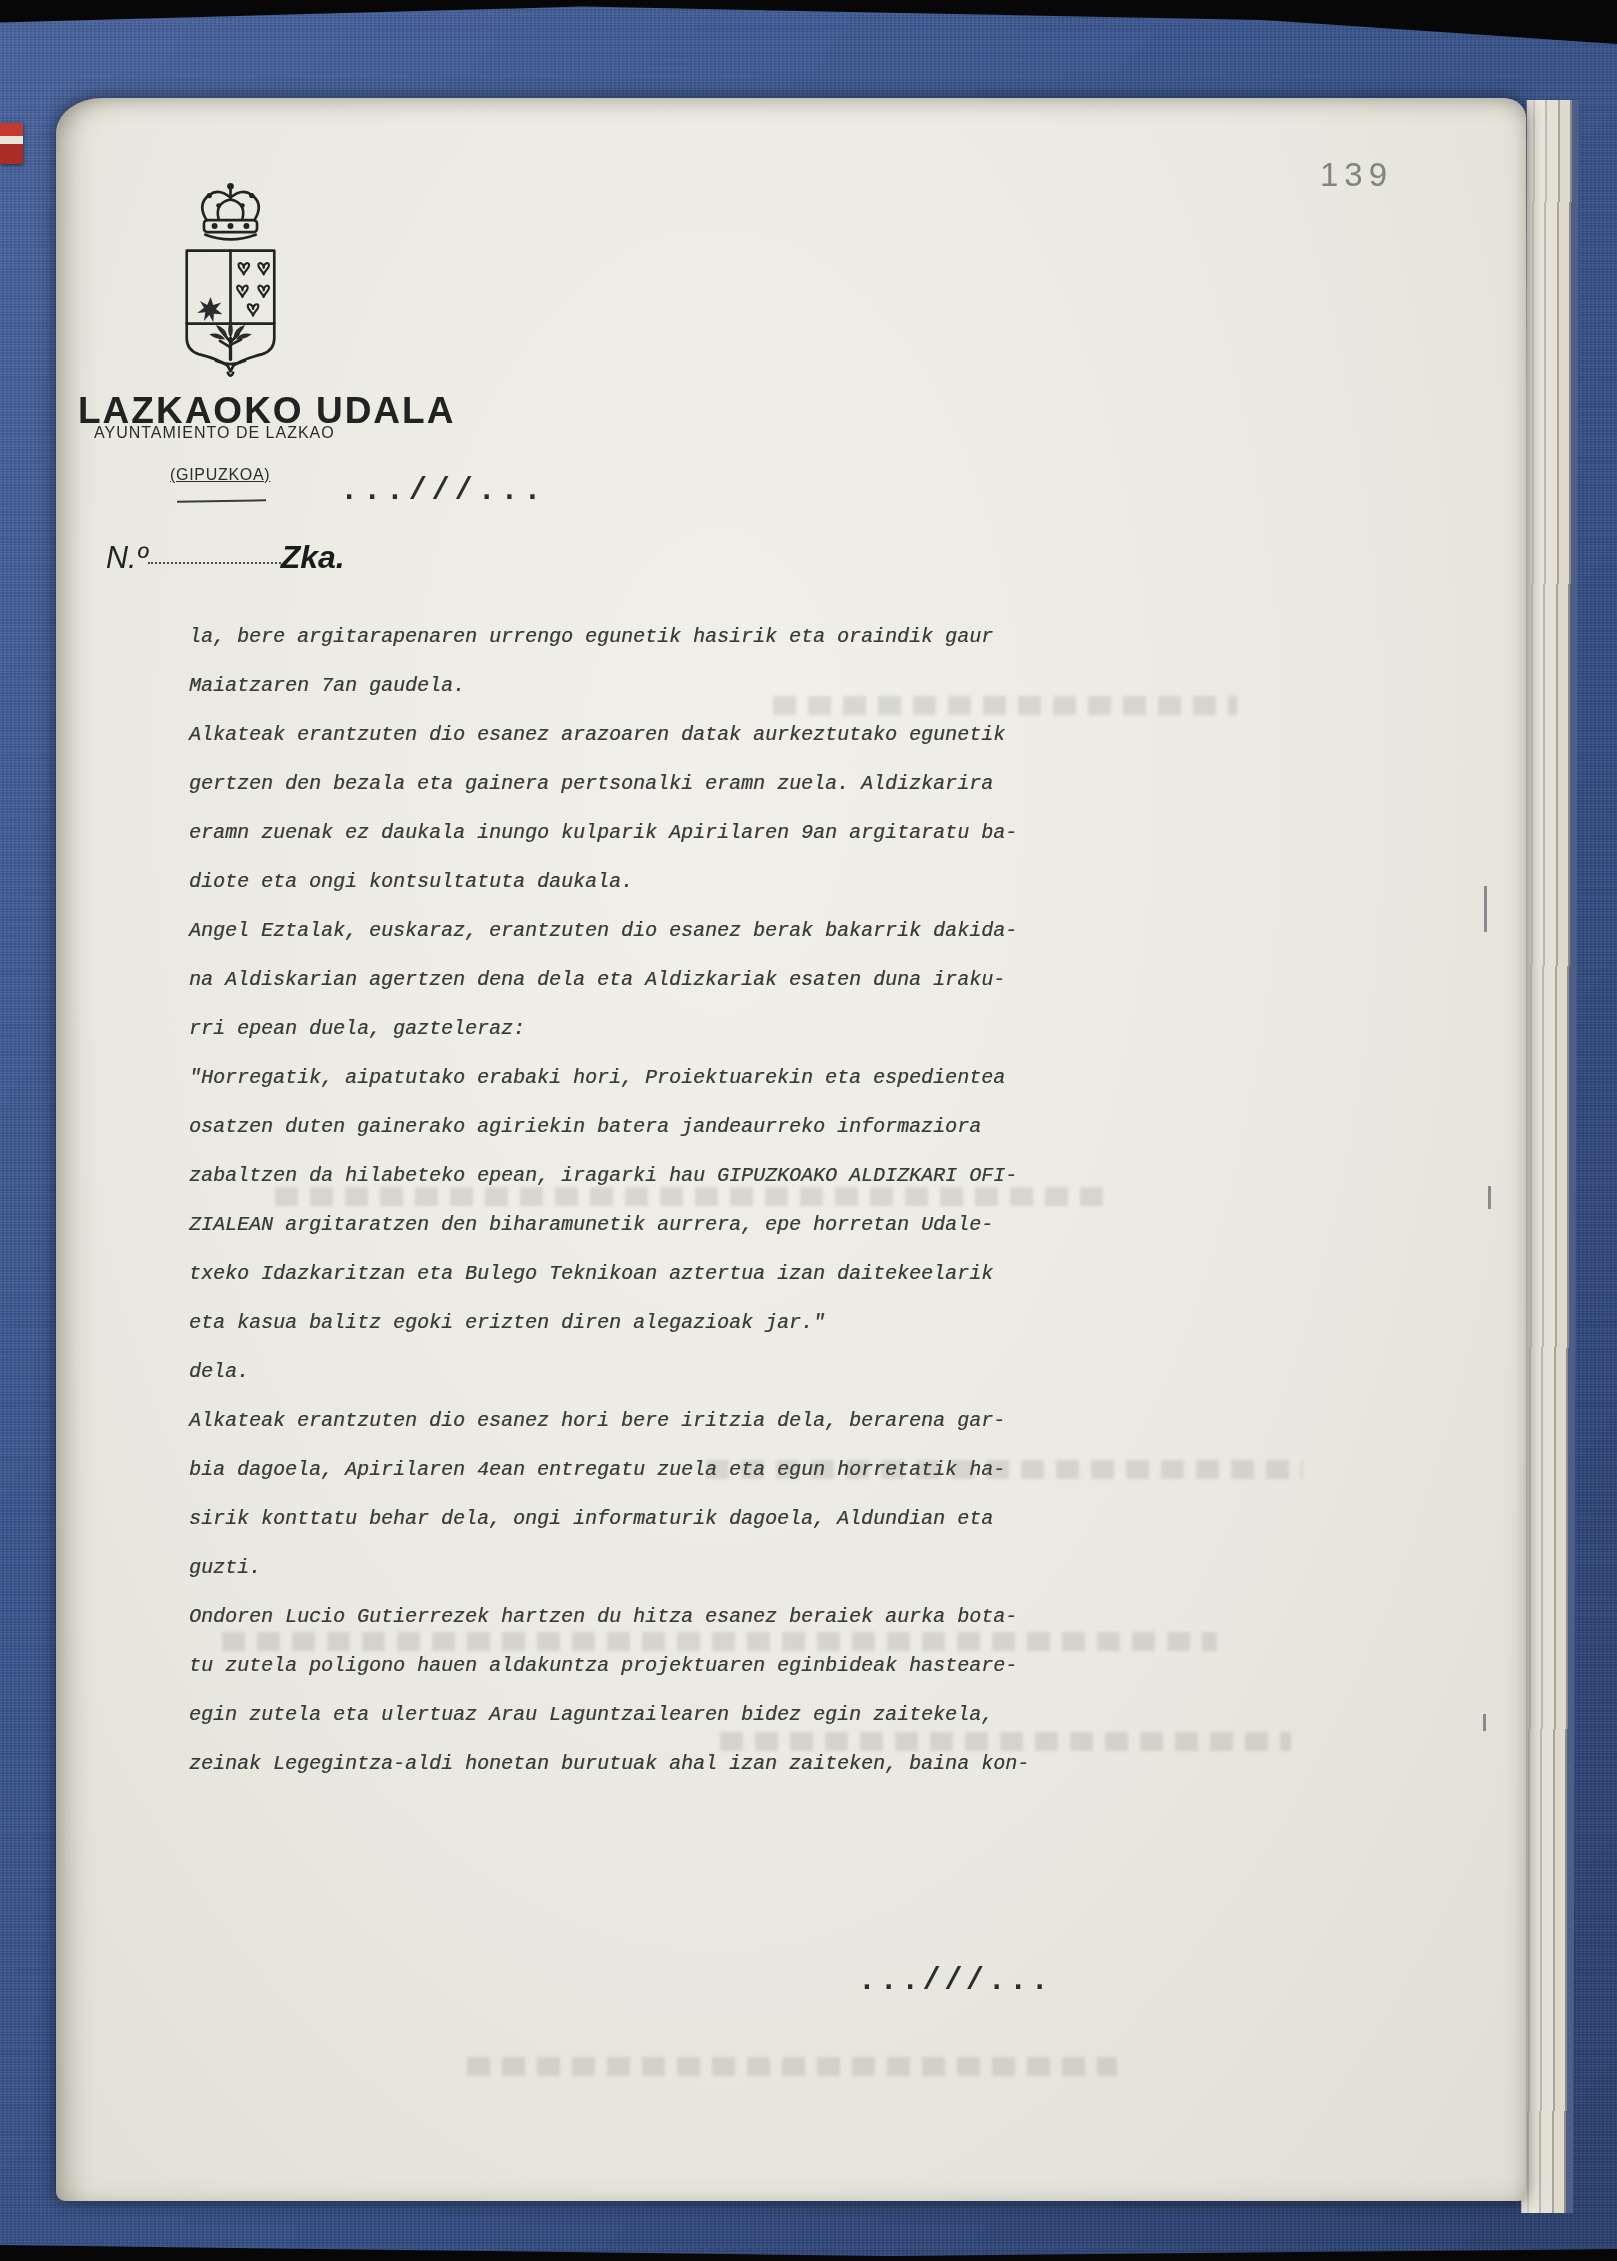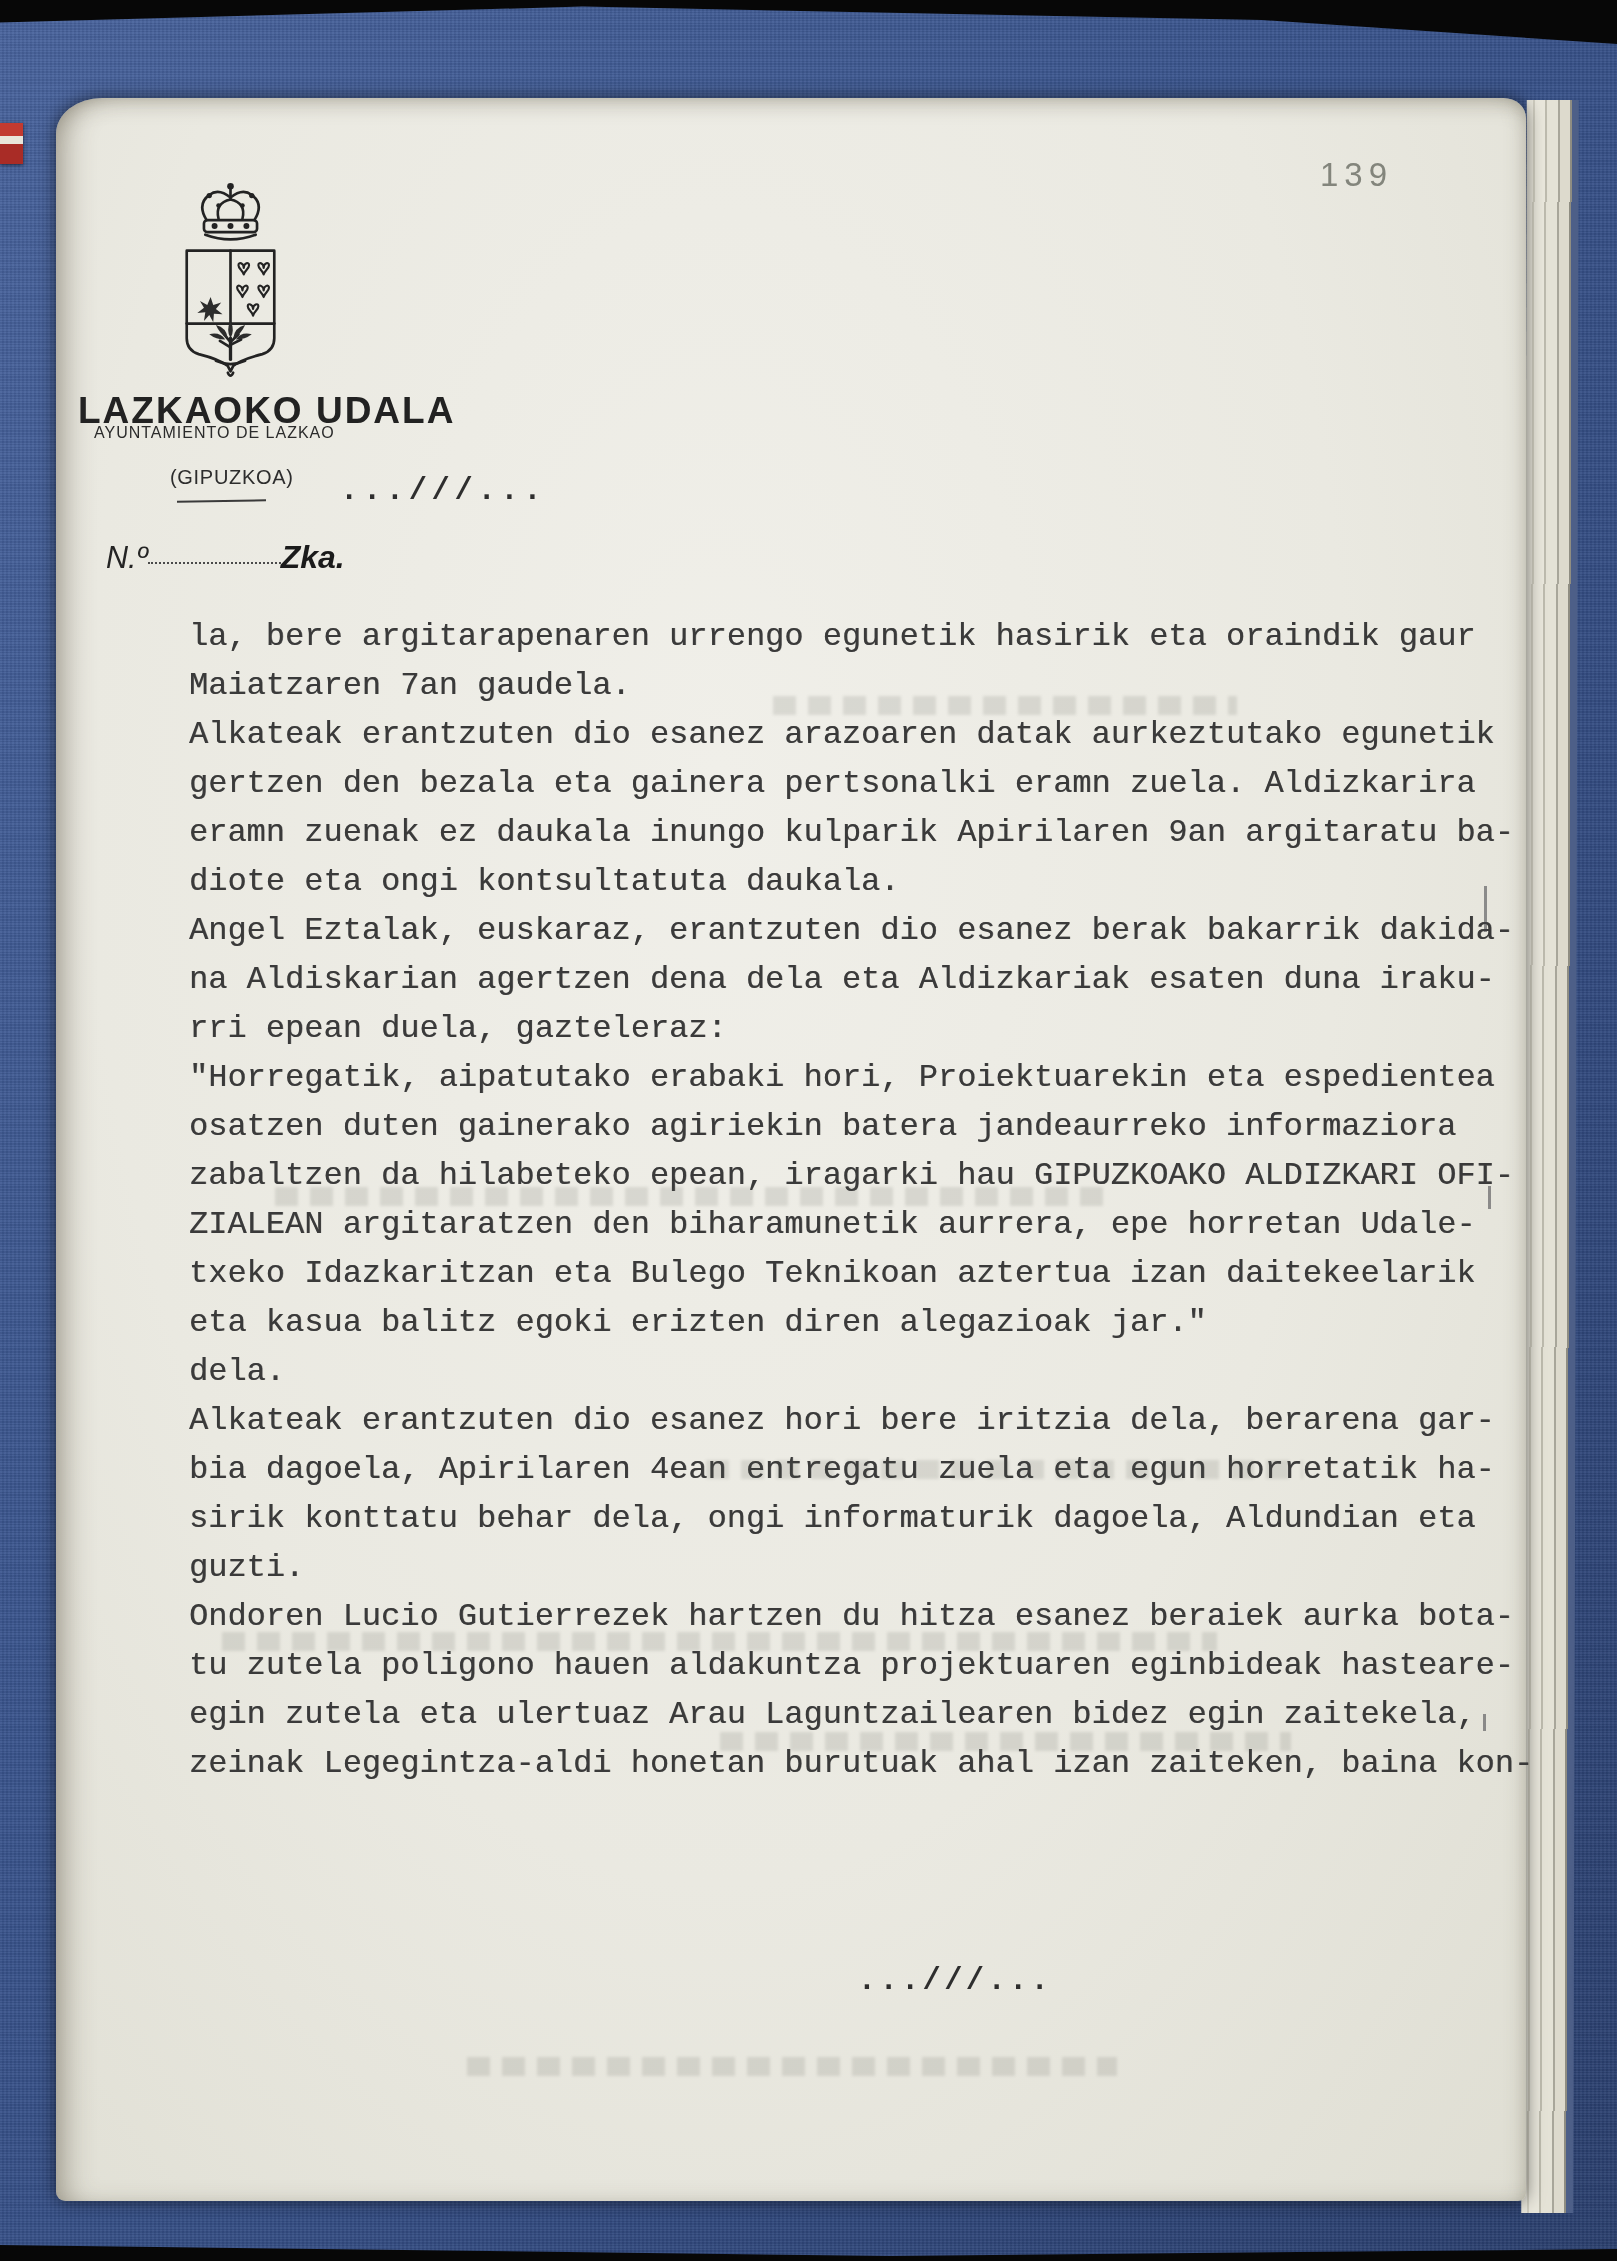--- a/index.html
+++ b/index.html
@@ -28,36 +28,36 @@
                     inset -14.6px 0 22.6px -16px rgba(90,84,64,.38),
                     inset 0 17px 24px -17px rgba(90,84,64,.35),
                     0 0 18.6px rgba(0,0,0,.55);}
   .pageno{position:absolute;left:1264px;top:58px;font-size:33px;letter-spacing:6px;
          color:#83857c;font-weight:400;}
   
   .crest{position:absolute;left:121px;top:81px;width:107px;height:199px;}
   .org-eu{position:absolute;left:22px;top:292px;font-size:37px;font-weight:bold;color:#222;
          letter-spacing:2px;}
   .org-es{position:absolute;left:38px;top:326px;font-size:16px;color:#2b2b2b;letter-spacing:1px;}
-  .prov{position:absolute;left:114px;top:368px;font-size:20px;color:#2d2d2d;letter-spacing:0.7px;}
+  .prov{position:absolute;left:114px;top:368px;font-size:16px;color:#2d2d2d;letter-spacing:0.7px;text-decoration:underline;}
   .prov-rule{position:absolute;left:121px;top:402px;width:89px;height:0;
          border-bottom:2.7px solid #3a3a3a;transform:rotate(-1deg);}
   .cont-mark{position:absolute;font-family:"Liberation Mono","DejaVu Sans Mono",monospace;
          font-weight:bold;color:#2e2e2e;white-space:nowrap;}
   .cont-top{left:284px;top:376px;font-size:30.5px;letter-spacing:4.6px;}
   .cont-bottom{left:899px;top:1866px;transform:translateX(-50%);font-size:30.5px;letter-spacing:3.3px;}
   .refline{position:absolute;left:50px;top:441px;white-space:nowrap;color:#1d1d1d;}
   .ref-prefix{font-style:italic;font-size:30.5px;color:#242424;}
   .ref-leader{display:inline-block;width:133px;border-bottom:2.7px dotted #4a4a4a;
          vertical-align:baseline;transform:translateY(-4px);}
   .ref-suffix{font-style:italic;font-weight:bold;font-size:32px;color:#1b1b1b;}
   
   .typebody{position:absolute;left:133px;top:514px;width:1300px;
          font-family:"Liberation Mono","DejaVu Sans Mono",monospace;
-         font-size:32px;color:#3a3a3a;text-shadow:0.4px 0.4px 0.6px rgba(45,45,45,.55);}
+         font-size:20px;color:#3a3a3a;text-shadow:0.4px 0.4px 0.6px rgba(45,45,45,.55);font-style:italic;}
   .tline{height:49px;line-height:49px;white-space:pre;}
   
   .ghost{position:absolute;height:18.6px;opacity:.14;filter:blur(1.7px);
          background:repeating-linear-gradient(90deg,#55574f 0 22.6px,transparent 22.6px 35px);}
   .g1{left:717px;top:598px;width:464px;}
   .g2{left:219px;top:1089px;width:829px;}
   .g3{left:650px;top:1362px;width:597px;}
   .g4{left:166px;top:1534px;width:995px;}
   .g5{left:664px;top:1634px;width:571px;}
   .g6{left:411px;top:1959px;width:650px;}

